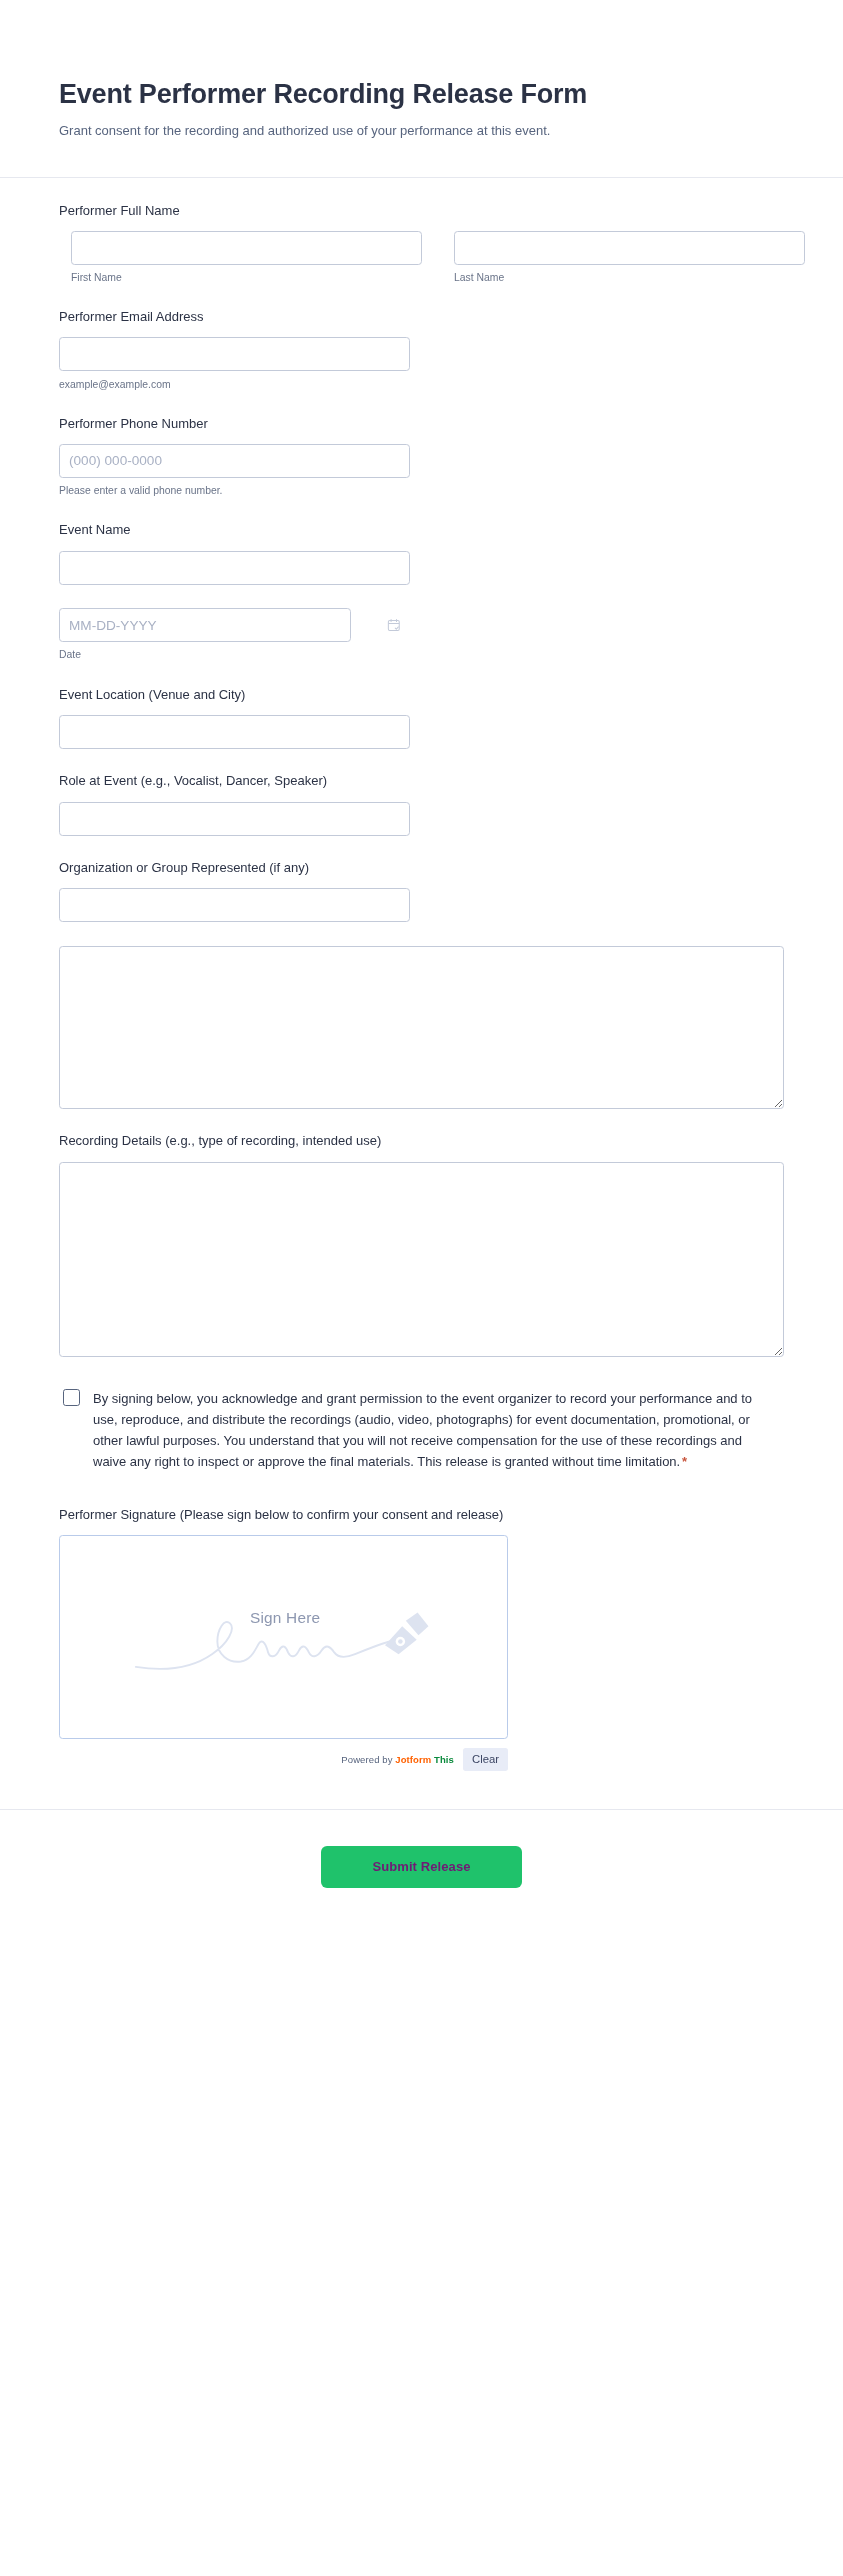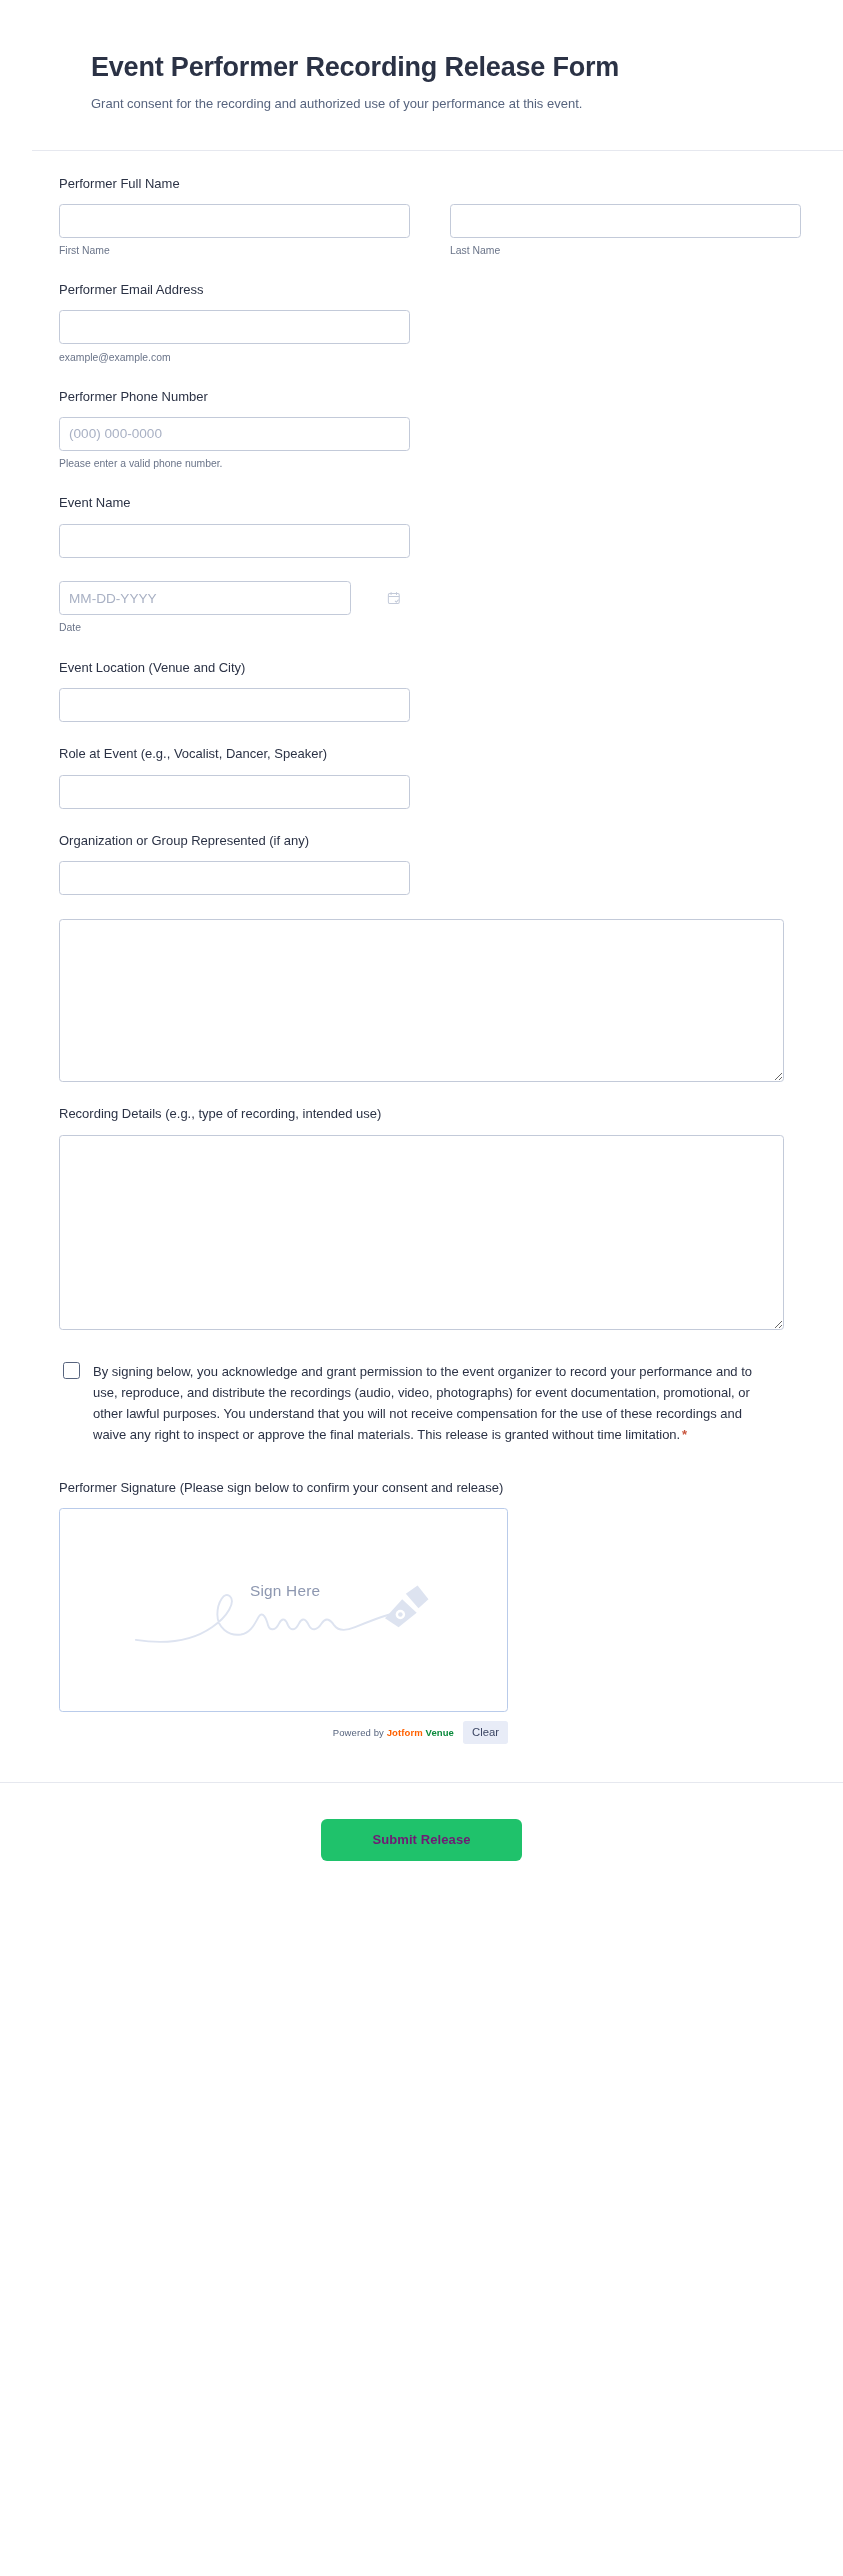--- a/index.html
+++ b/index.html
@@ -9,23 +9,22 @@
     background: #ffffff;
     font-family: "Liberation Sans", sans-serif;
     color: #2c3345;
     -webkit-font-smoothing: antialiased;
   }
 
   .form-shell { width: 843px; margin: 0 auto; background: #ffffff; }
 
   
   .form-header {
-    padding: 51px 59px 36px 59px;
+    padding: 78px 59px 36px 59px;
     border-bottom: 0.9px solid #e6e8ef;
-    margin-left: 32px;
   }
   .form-title {
     font-size: 27px;
     font-weight: bold;
     line-height: 1.22;
     color: #2b3245;
     margin: 0 0 9px 0;
     letter-spacing: -0.2px;
   }
   .form-subtitle {
@@ -69,21 +68,21 @@
 
   .sub-label {
     display: block;
     font-size: 10.4px;
     color: #6a7489;
     margin-top: 6.3px;
     line-height: 1.3;
   }
 
   
-  .name-row { display: flex; gap: 40px; }
+  .name-row { display: flex; gap: 32px; margin-left: 12px; }
   .name-col { width: 351px; }
   .name-col .text-input { width: 351px; }
 
   
   .date-wrap { position: relative; width: 351px; }
   .date-wrap .text-input { width: 292px; }
   .cal-icon {
     position: absolute;
     right: 9px; top: 50%;
     transform: translateY(-50%);
@@ -317,21 +316,21 @@
                 <path d="M300 25 L313 16 L325 31 L314 41 Z" fill="#dde3f0"></path>
                 <circle cx="294" cy="48" r="5.2" fill="#ffffff"></circle>
                 <circle cx="294" cy="48" r="2.5" fill="#dde3f0"></circle>
               </g>
             </svg>
           </div>
         </div>
       </div>
 
       <div class="sig-footer">
-        <span class="powered"><span>Powered by </span><span class="jf">Jotform</span><span class="sg"> Venue</span></span>
+        <span class="powered"><span>Powered by </span><span class="jf">Jotform</span><span class="sg"> This</span></span>
         <button class="clear-btn">Clear</button>
       </div>
     </div>
 
   </div>
 
   <div class="form-footer">
     <button class="submit-btn">Submit Release</button>
   </div>
 

